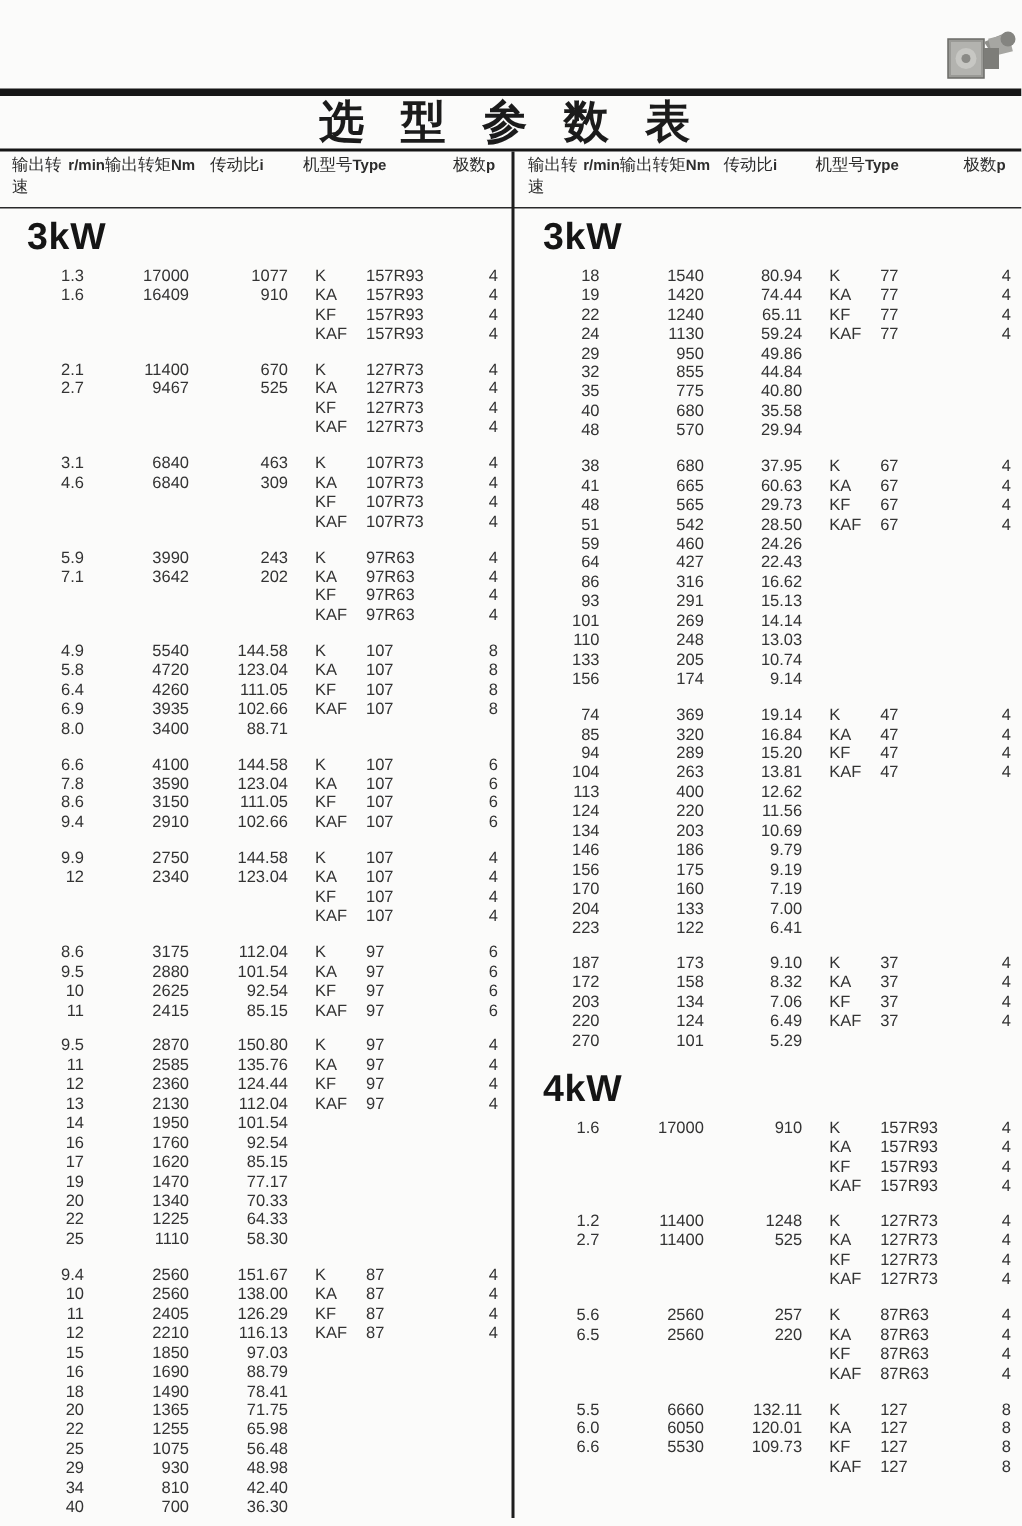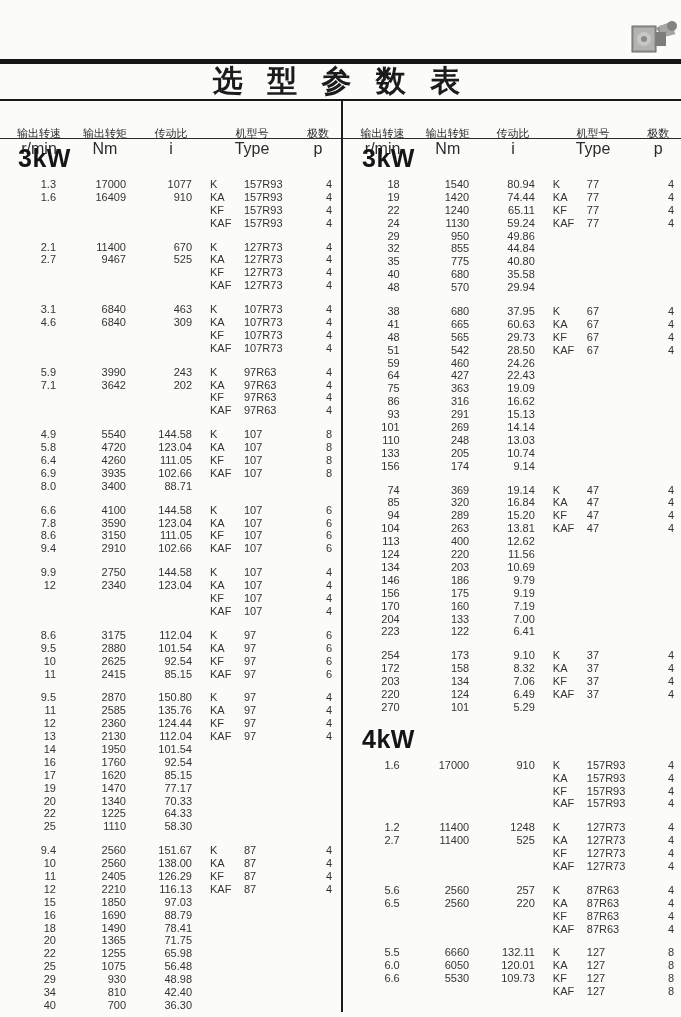--- a/index.html
+++ b/index.html
@@ -15,23 +15,23 @@
   .vdivider{position:absolute;left:341px;top:101px;width:2px;height:911px;background:#1d1d1d;}
   .logo{position:absolute;left:626px;top:14px;width:54px;height:46px;}
   .page-title{
     position:absolute;top:61px;left:0;width:681px;text-align:center;
     font-size:30px;font-weight:bold;letter-spacing:8px;color:#1b1b1b;white-space:nowrap;
   }
   .header-row{position:absolute;top:103px;left:0;width:681px;height:34px;}
   .header-group{position:absolute;top:0;height:34px;display:flex;}
   .header-group.left{left:8px;width:326px;}
   .header-group.right{left:352px;width:322px;}
-  .hcell{display:flex;flex-direction:column;justify-content:flex-start;text-align:center;margin-top:23px;}
+  .hcell{display:flex;flex-direction:row;justify-content:flex-start;}
   .hcell .h-zh{font-size:11px;line-height:15px;color:#2c2c2c;}
-  .hcell .h-unit{font-size:16px;line-height:15px;color:#2c2c2c;}
+  .hcell .h-unit{font-size:10px;line-height:15px;color:#2c2c2c;font-weight:bold;}
   .hc0{width:62px;}.hc1{width:70px;}.hc2{width:62px;}.hc3{width:100px;}.hc4{width:32px;}
   .tables{position:absolute;top:142px;left:0;width:657px;height:875px;}
   .tcol{position:absolute;top:0;}
   .tcol.left{left:8px;width:326px;}
   .tcol.right{left:352px;width:322px;}
   .power-label{
     font-size:25px;font-weight:bold;color:#151515;
     margin:2px 0 6px 10px;line-height:28px;letter-spacing:0.5px;
   }
   .block{margin-bottom:11px;}
@@ -857,30 +857,20 @@
           <span class="c-speed">64</span>
           <span class="c-torque">427</span>
           <span class="c-ratio">22.43</span>
           <span class="c-type">
             <span class="t-prefix"></span>
             <span class="t-model"></span>
           </span>
           <span class="c-poles"></span>
         </div>
         <div class="trow">
-          <span class="c-speed">75</span>
-          <span class="c-torque">363</span>
-          <span class="c-ratio">19.09</span>
-          <span class="c-type">
-            <span class="t-prefix"></span>
-            <span class="t-model"></span>
-          </span>
-          <span class="c-poles"></span>
-        </div>
-        <div class="trow">
           <span class="c-speed">86</span>
           <span class="c-torque">316</span>
           <span class="c-ratio">16.62</span>
           <span class="c-type">
             <span class="t-prefix"></span>
             <span class="t-model"></span>
           </span>
           <span class="c-poles"></span>
         </div>
         <div class="trow">
@@ -1051,21 +1041,21 @@
           <span class="c-ratio">6.41</span>
           <span class="c-type">
             <span class="t-prefix"></span>
             <span class="t-model"></span>
           </span>
           <span class="c-poles"></span>
         </div>
       </div>
       <div class="block">
         <div class="trow">
-          <span class="c-speed">254</span>
+          <span class="c-speed">187</span>
           <span class="c-torque">173</span>
           <span class="c-ratio">9.10</span>
           <span class="c-type">
             <span class="t-prefix">K</span>
             <span class="t-model">37</span>
           </span>
           <span class="c-poles">4</span>
         </div>
         <div class="trow">
           <span class="c-speed">172</span>

